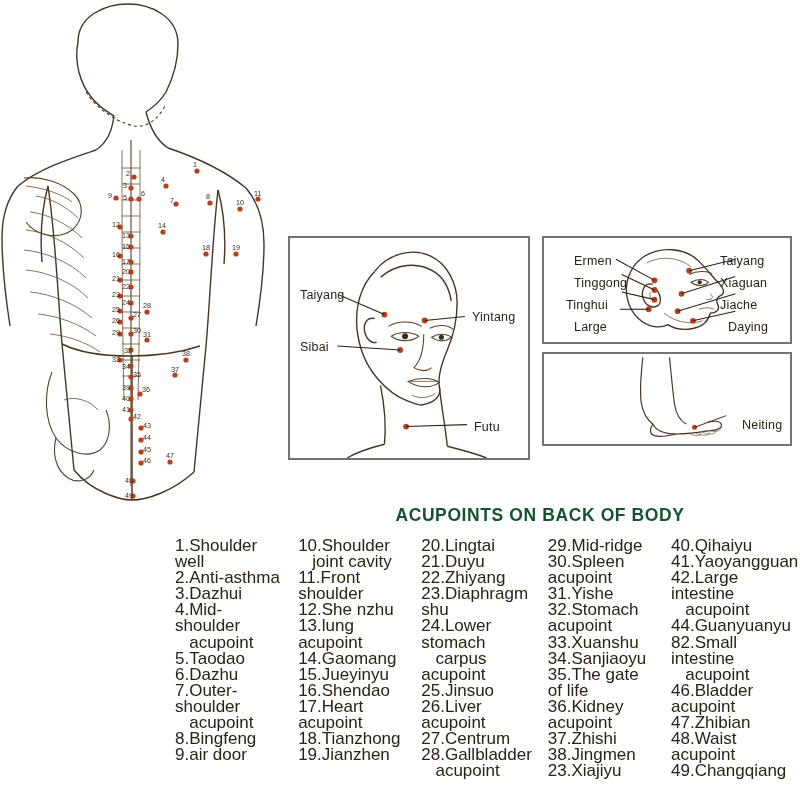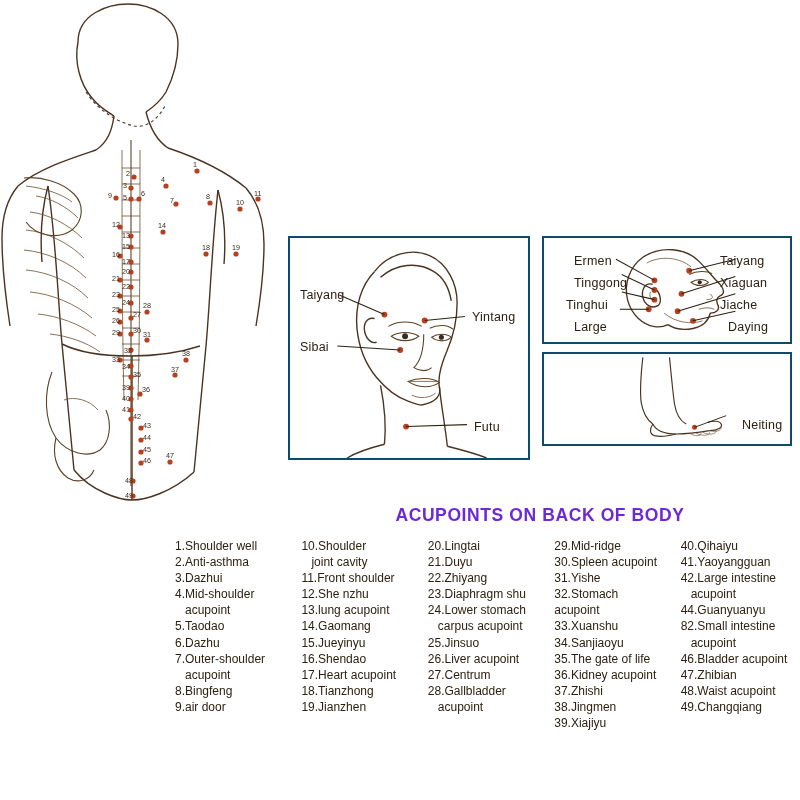--- a/index.html
+++ b/index.html
@@ -12,21 +12,21 @@
     overflow:hidden;
   }
   .page{position:absolute;inset:0;}
 
   
   #figure{position:absolute;left:0;top:0;width:300px;height:520px;}
 
   
   .panel{
     position:absolute;
-    border:2px solid #0c4a6e;
+    border:2px solid #737373;
     background:#fff;
     box-sizing:border-box;
   }
   #panel-face{left:288px;top:236px;width:242px;height:224px;}
   #panel-side{left:542px;top:236px;width:250px;height:108px;}
   #panel-foot{left:542px;top:352px;width:250px;height:94px;}
 
   .panel svg{display:block;width:100%;height:100%;}
 
   .plabel{
@@ -37,29 +37,29 @@
     white-space:nowrap;
   }
 
   
   #title{
     position:absolute;left:280px;top:505px;width:520px;
     text-align:center;
     font-size:17.5px;
     font-weight:bold;
     letter-spacing:.6px;
-    color:#6d28d9;
+    color:#14532d;
   }
 
   
   #legend{
     position:absolute;left:175px;top:538px;width:620px;height:250px;
     display:flex;
     gap:12px;
-    font-size:12px;
+    font-size:17px;
     line-height:16.1px;
     color:#2e2112;
   }
   #legend .col{width:calc(100%/5);padding-right:4px;box-sizing:border-box;}
   #legend .entry{white-space:pre-wrap;}
 
   
   .dot{fill:#b5411f;}
   .num{font-size:7.2px;fill:#3a2b1a;font-family:"Liberation Sans",sans-serif;}
   .bone{fill:none;stroke:#5a4226;stroke-width:1.1;}
@@ -404,21 +404,21 @@
       <div class="entry">29.Mid-ridge</div>
       <div class="entry">30.Spleen acupoint</div>
       <div class="entry">31.Yishe</div>
       <div class="entry">32.Stomach acupoint</div>
       <div class="entry">33.Xuanshu</div>
       <div class="entry">34.Sanjiaoyu</div>
       <div class="entry">35.The gate of life</div>
       <div class="entry">36.Kidney acupoint</div>
       <div class="entry">37.Zhishi</div>
       <div class="entry">38.Jingmen</div>
-      <div class="entry">39.Xiajiyu</div>
+      <div class="entry">23.Xiajiyu</div>
     </div>
     <div class="col">
       <div class="entry">40.Qihaiyu</div>
       <div class="entry">41.Yaoyangguan</div>
       <div class="entry">42.Large intestine</div>
       <div class="entry">   acupoint</div>
       <div class="entry">44.Guanyuanyu</div>
       <div class="entry">82.Small intestine</div>
       <div class="entry">   acupoint</div>
       <div class="entry">46.Bladder acupoint</div>

